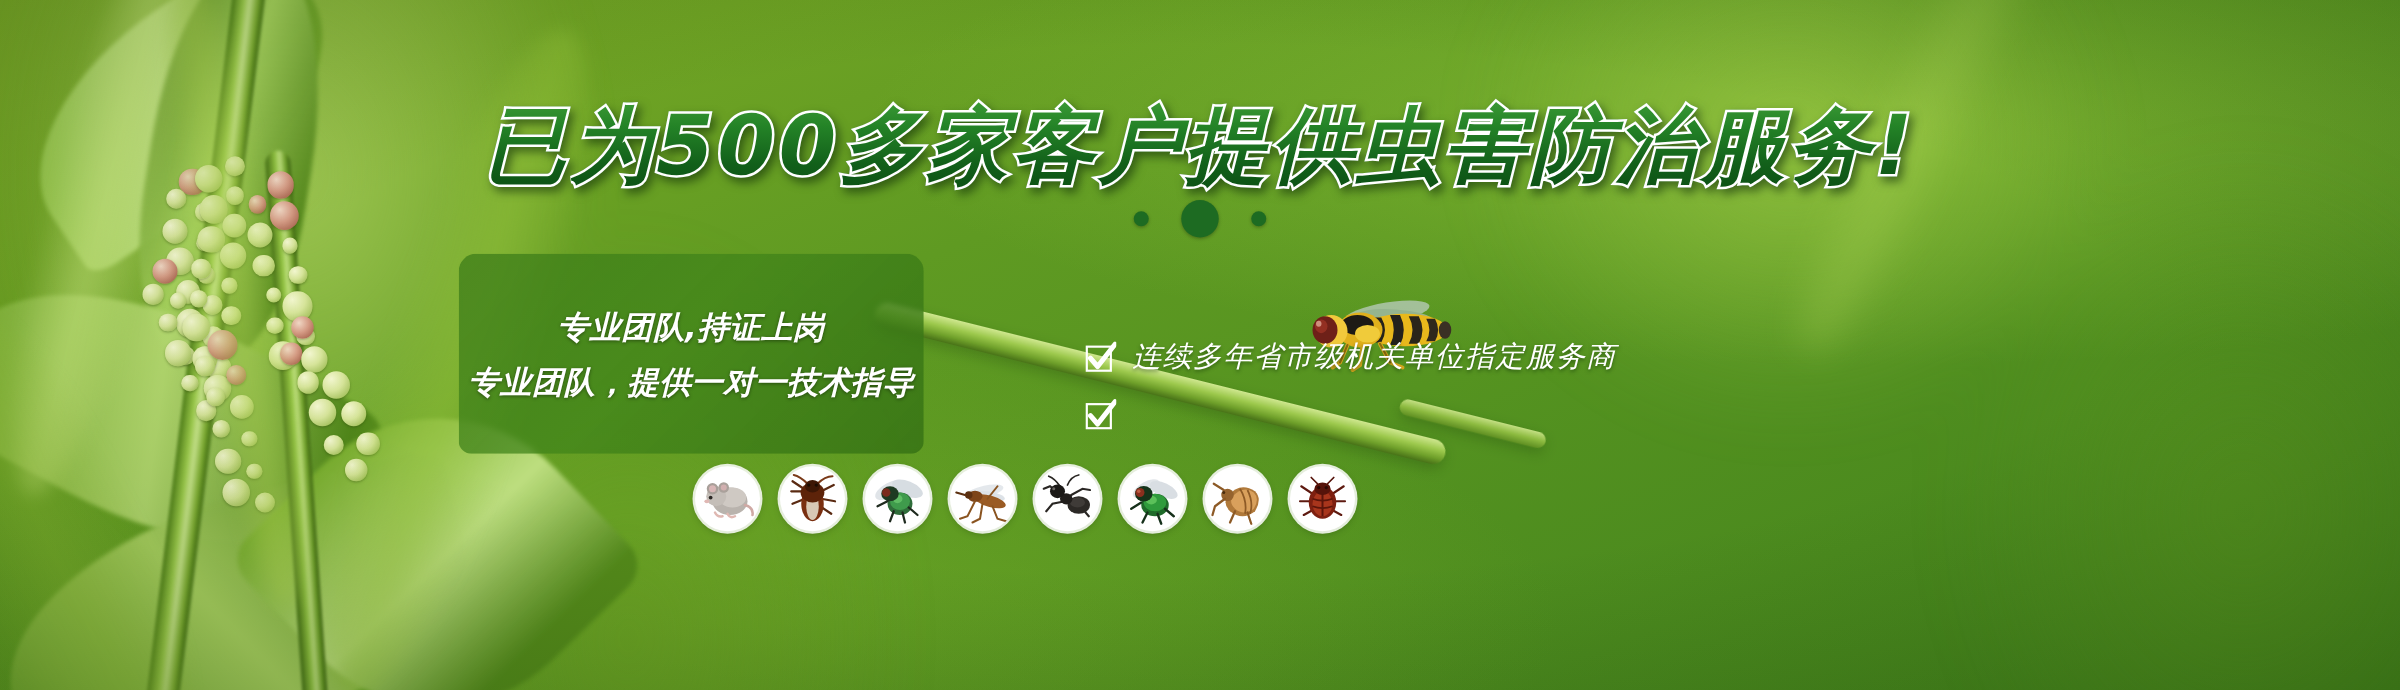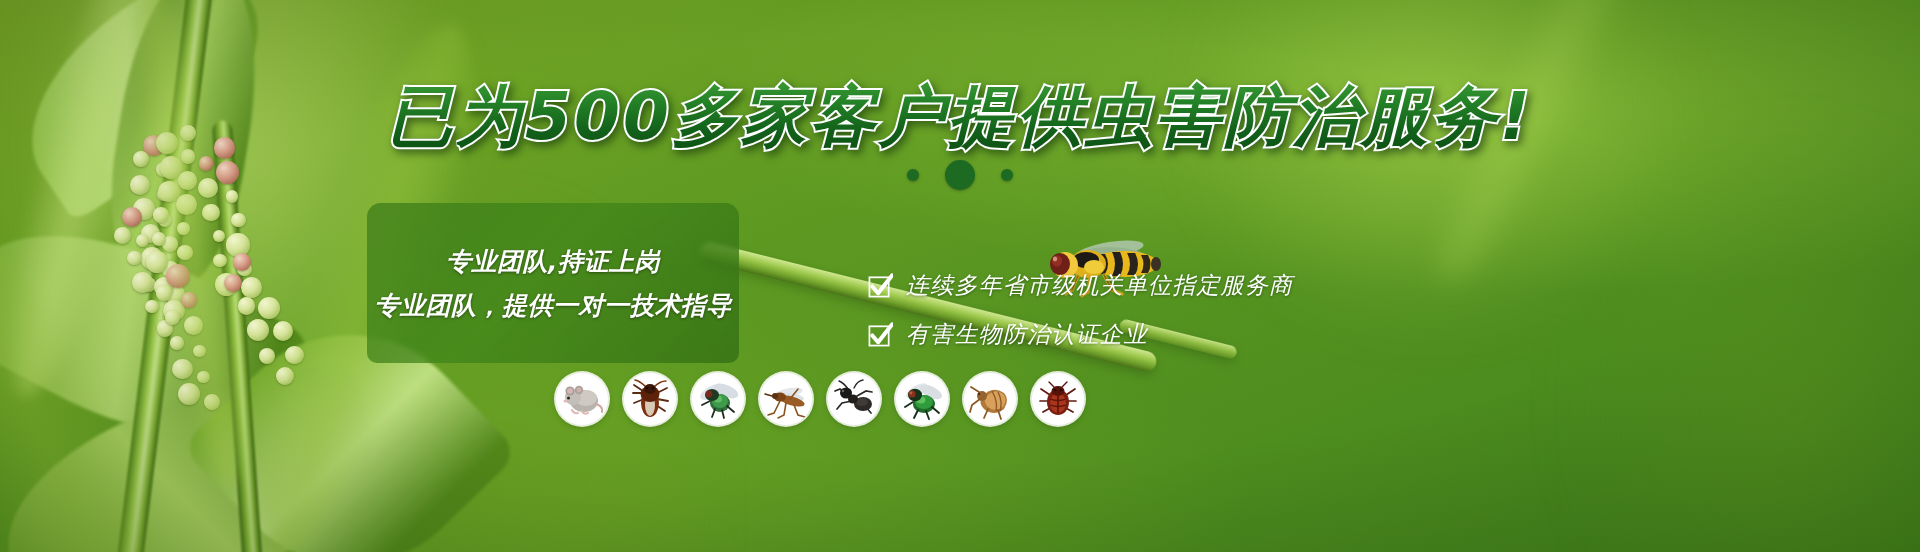--- a/index.html
+++ b/index.html
@@ -348,21 +348,20 @@
       </span>
       <span class="bullet-label">连续多年省市级机关单位指定服务商</span>
     </div>
     <div class="bullet">
       <span class="bullet-box">
         <svg viewBox="0 0 26 26" xmlns="http://www.w3.org/2000/svg">
           <rect x="1.5" y="4.5" width="20" height="20" fill="none" stroke="#ffffff" stroke-width="1.8"></rect>
           <path d="M4.5 14 L10.5 21 L25 2.5" fill="none" stroke="#ffffff" stroke-width="4.2" stroke-linecap="round" stroke-linejoin="round"></path>
         </svg>
       </span>
-      <span class="bullet-label">有害生物防治认证企业</span>
     </div>
   </div>
 
   <div class="pests">
 
     <div class="pest">
       <svg viewBox="0 0 44 44" xmlns="http://www.w3.org/2000/svg">
         <ellipse cx="24" cy="24" rx="14" ry="11" fill="#b9b3ad"></ellipse>
         <ellipse cx="26" cy="21" rx="11" ry="8" fill="#cfc9c3"></ellipse>
         <circle cx="13" cy="20" r="8" fill="#c4beb8"></circle>

